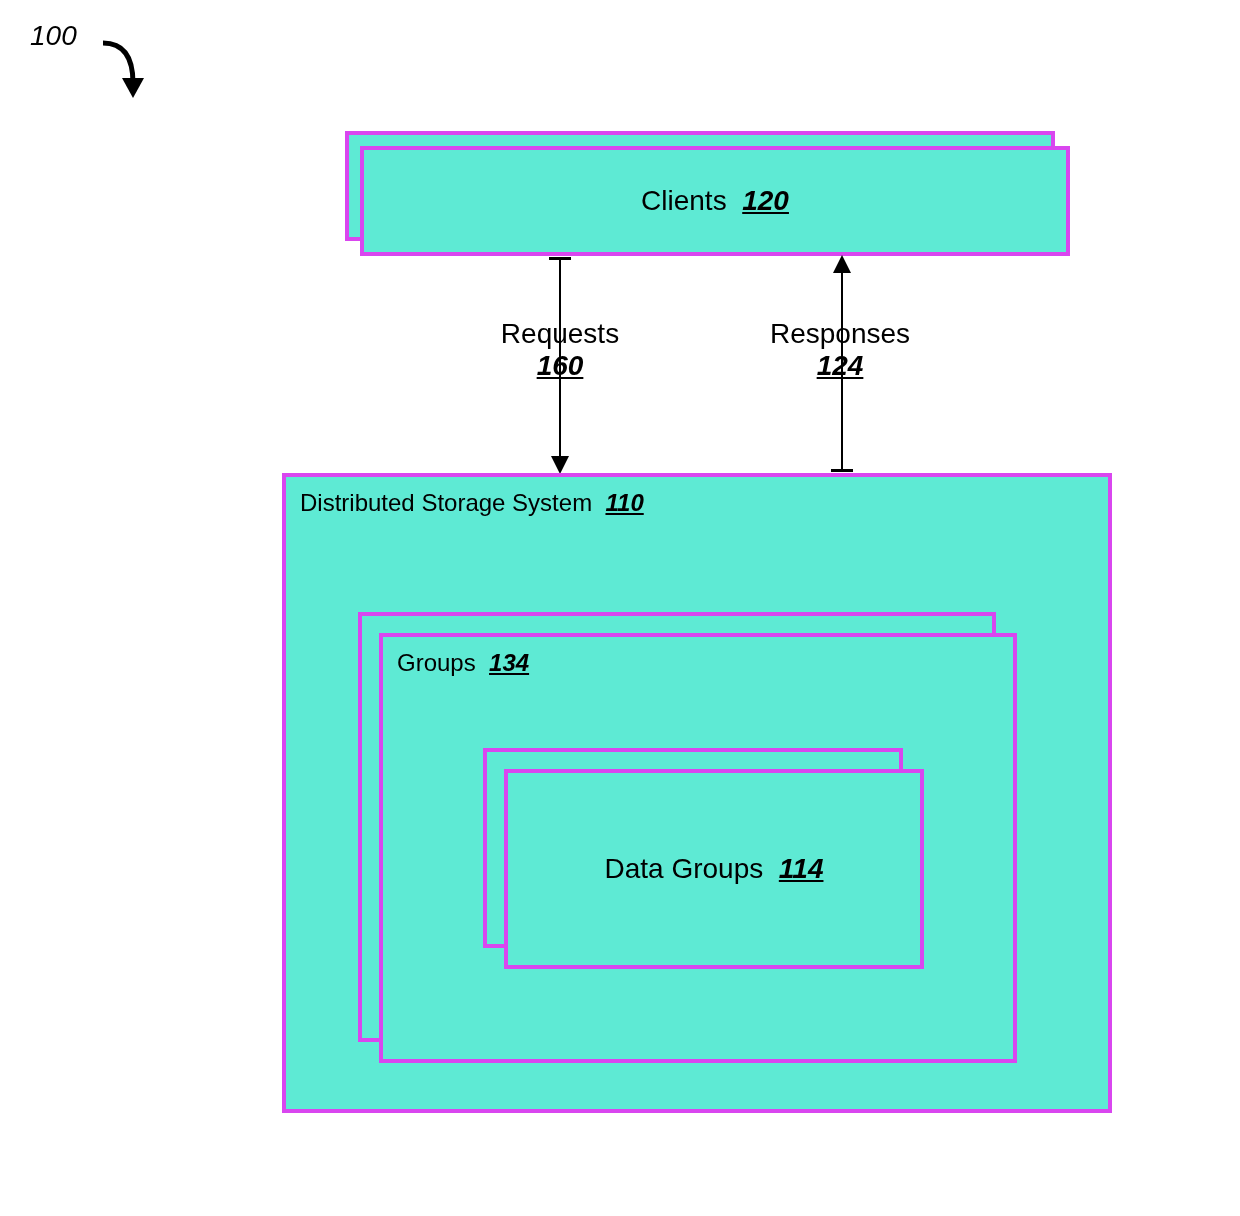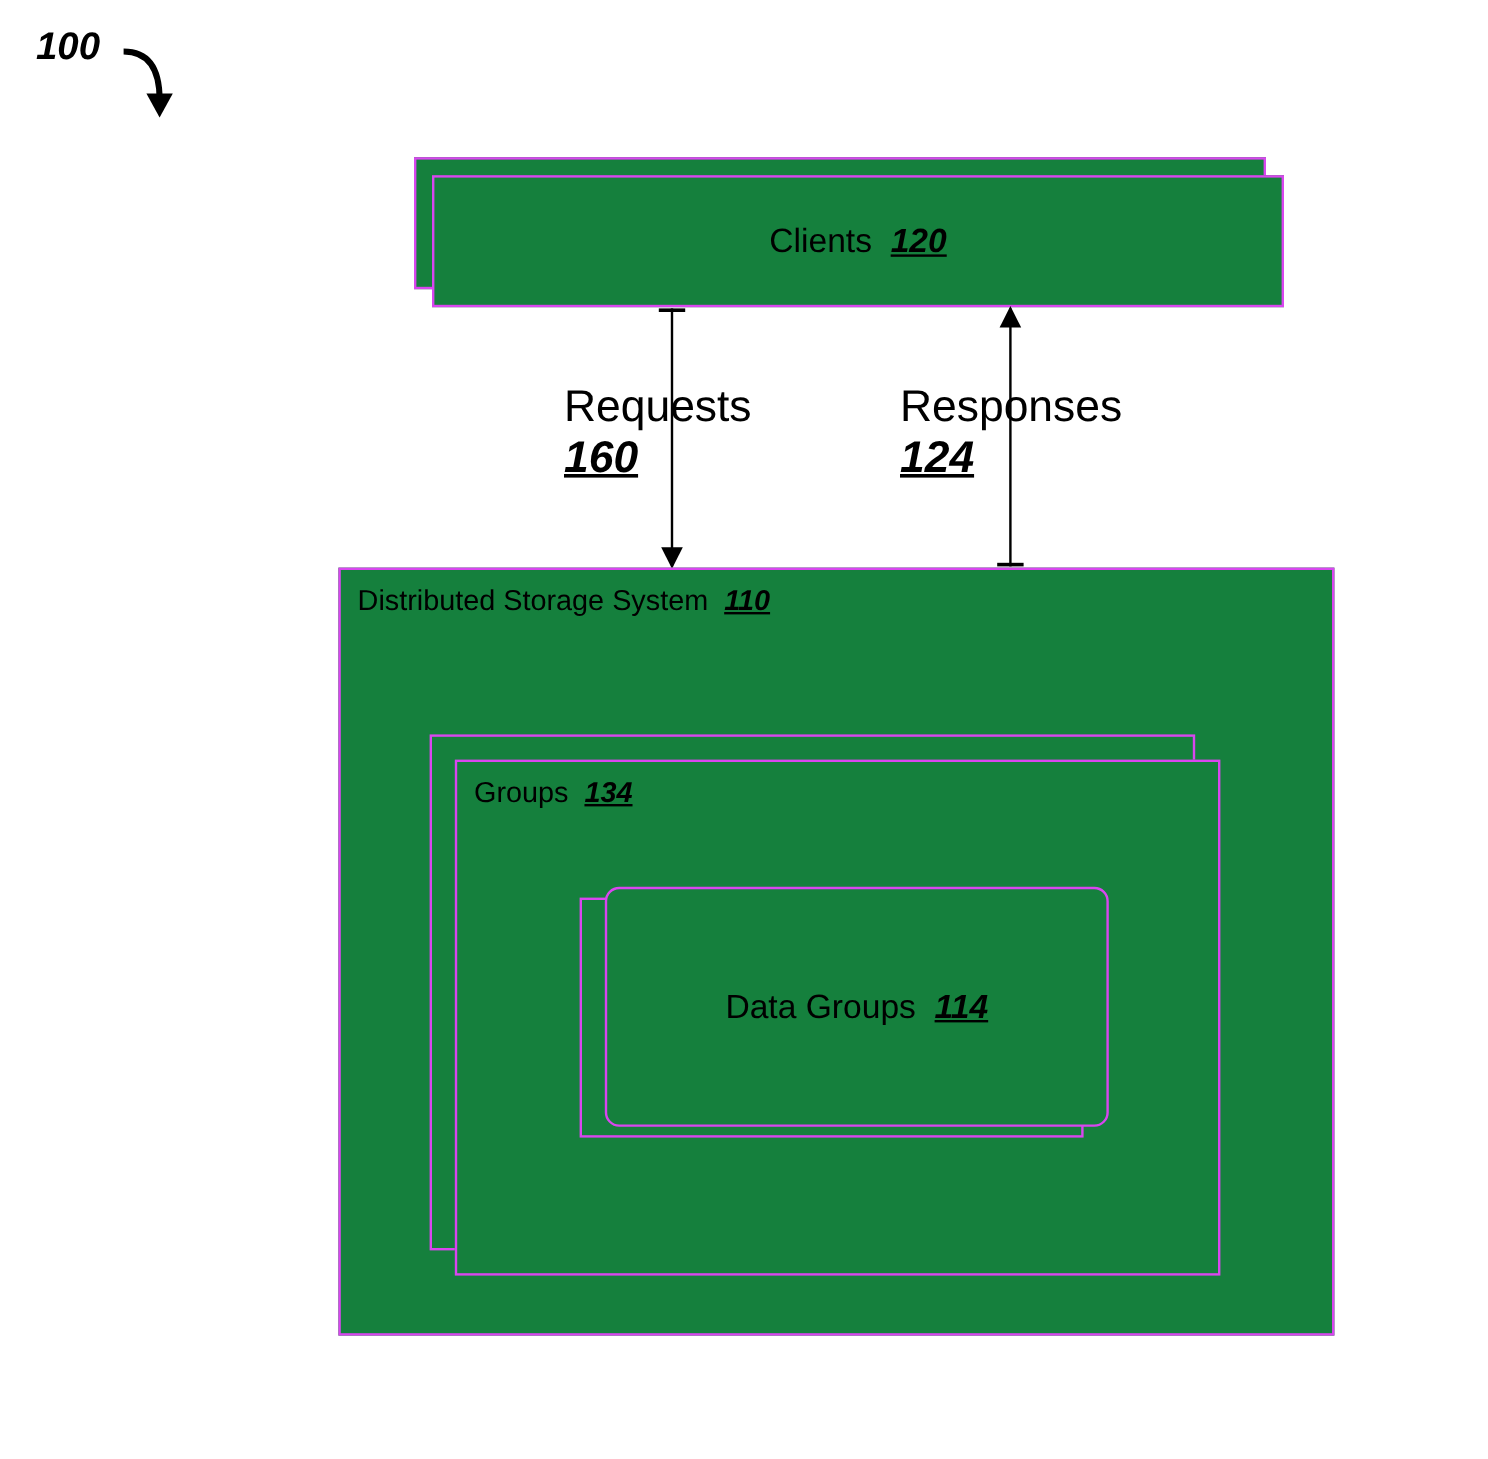--- a/index.html
+++ b/index.html
@@ -7,52 +7,53 @@
       font-family: Arial, Helvetica, sans-serif;
       background: #fff;
       width: 1240px;
       height: 1216px;
       position: relative;
     }
     .figure-num {
       position: absolute;
       top: 20px;
       left: 30px;
-      font-weight: bold;
+      font-weight: normal;
       font-style: italic;
-      font-size: 32px;
+      font-size: 28px;
     }
     .curve-arrow {
       position: absolute;
       top: 38px;
       left: 98px;
       width: 60px;
       height: 70px;
     }
     .stacked-box {
       position: absolute;
-      border: 2px solid #d946ef;
-      background: #15803d;
+      border: 4px solid #d946ef;
+      background: #5eead4;
     }
     .box-label {
       font-size: 28px;
       text-align: center;
     }
     .ref-num {
       font-weight: bold;
       font-style: italic;
       text-decoration: underline;
     }
     .title-left {
       font-size: 24px;
       padding: 12px 0 0 14px;
     }
     .arrow-label {
       position: absolute;
-      font-size: 37px;
+      font-size: 28px;
+      text-align: center;
       width: 180px;
     }
     .arrow-ref {
       font-weight: bold;
       font-style: italic;
       text-decoration: underline;
     }
     .v-arrow {
       position: absolute;
       width: 2px;
@@ -133,18 +134,18 @@
 
 <div class="stacked-box" style="top:612px; left:358px; width:638px; height:430px;"></div>
 <div class="stacked-box" style="top:633px; left:379px; width:638px; height:430px;">
   <div class="title-left">
     <span>Groups</span>
     &nbsp;<span class="ref-num">134</span>
   </div>
 </div>
 
 <div class="stacked-box" style="top:748px; left:483px; width:420px; height:200px;"></div>
-<div class="stacked-box" style="top:739px; left:504px; width:420px; height:200px; display:flex; align-items:center; justify-content:center;border-radius:12px;">
+<div class="stacked-box" style="top:769px; left:504px; width:420px; height:200px; display:flex; align-items:center; justify-content:center;">
   <div class="box-label">
     <span>Data Groups</span>
     &nbsp;<span class="ref-num">114</span>
   </div>
 </div>
 
 </body></html>

